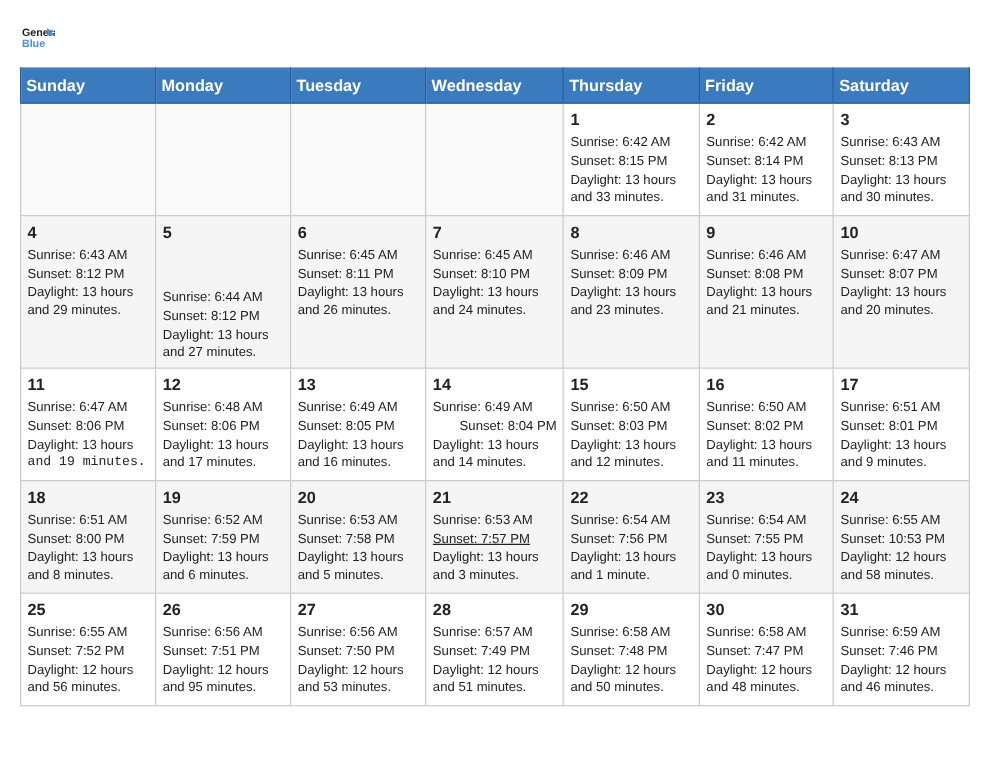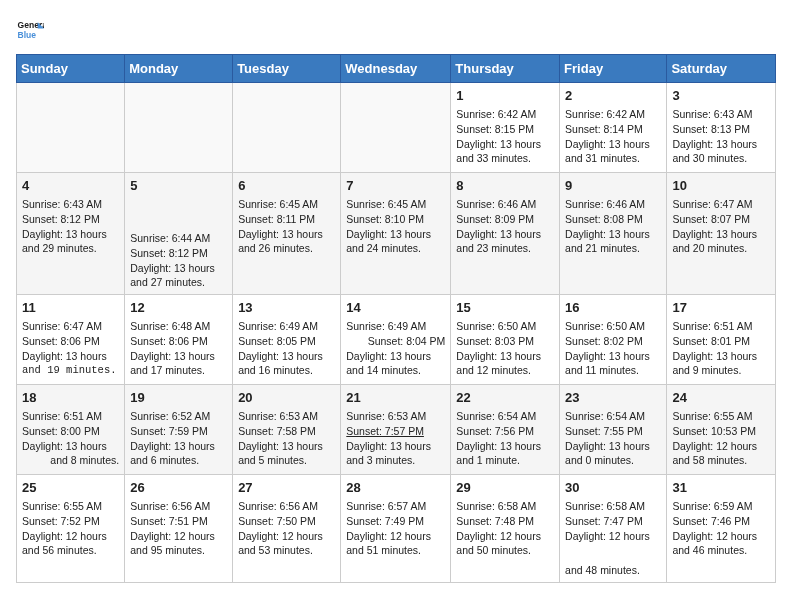--- a/index.html
+++ b/index.html
@@ -238,21 +238,21 @@
           <span style="display: block;">Daylight: 13 hours</span>
           <span style="display: block;">and 9 minutes.</span>
         </td>
       </tr>
       <tr>
         <td>
           <span class="day-num">18</span>
           <span style="display: block;">Sunrise: 6:51 AM</span>
           <span style="display: block;">Sunset: 8:00 PM</span>
           <span style="display: block;">Daylight: 13 hours</span>
-          <span style="display: block; text-align: right;">and 8 minutes.</span>
+          <span style="display: block;">and 8 minutes.</span>
         </td>
         <td>
           <span class="day-num">19</span>
           <span style="display: block;">Sunrise: 6:52 AM</span>
           <span style="display: block;">Sunset: 7:59 PM</span>
           <span style="display: block;">Daylight: 13 hours</span>
           <span style="display: block;">and 6 minutes.</span>
         </td>
         <td>
           <span class="day-num">20</span>
@@ -324,21 +324,21 @@
           <span style="display: block;">Sunrise: 6:58 AM</span>
           <span style="display: block;">Sunset: 7:48 PM</span>
           <span style="display: block;">Daylight: 12 hours</span>
           <span style="display: block;">and 50 minutes.</span>
         </td>
         <td>
           <span class="day-num">30</span>
           <span style="display: block;">Sunrise: 6:58 AM</span>
           <span style="display: block;">Sunset: 7:47 PM</span>
           <span style="display: block;">Daylight: 12 hours</span>
-          <span style="display: block; margin-top: 20px;">and 48 minutes.</span>
+          <span style="display: block;">and 48 minutes.</span>
         </td>
         <td>
           <span class="day-num">31</span>
           <span style="display: block;">Sunrise: 6:59 AM</span>
           <span style="display: block;">Sunset: 7:46 PM</span>
           <span style="display: block;">Daylight: 12 hours</span>
           <span style="display: block;">and 46 minutes.</span>
         </td>
       </tr>
     </tbody>

